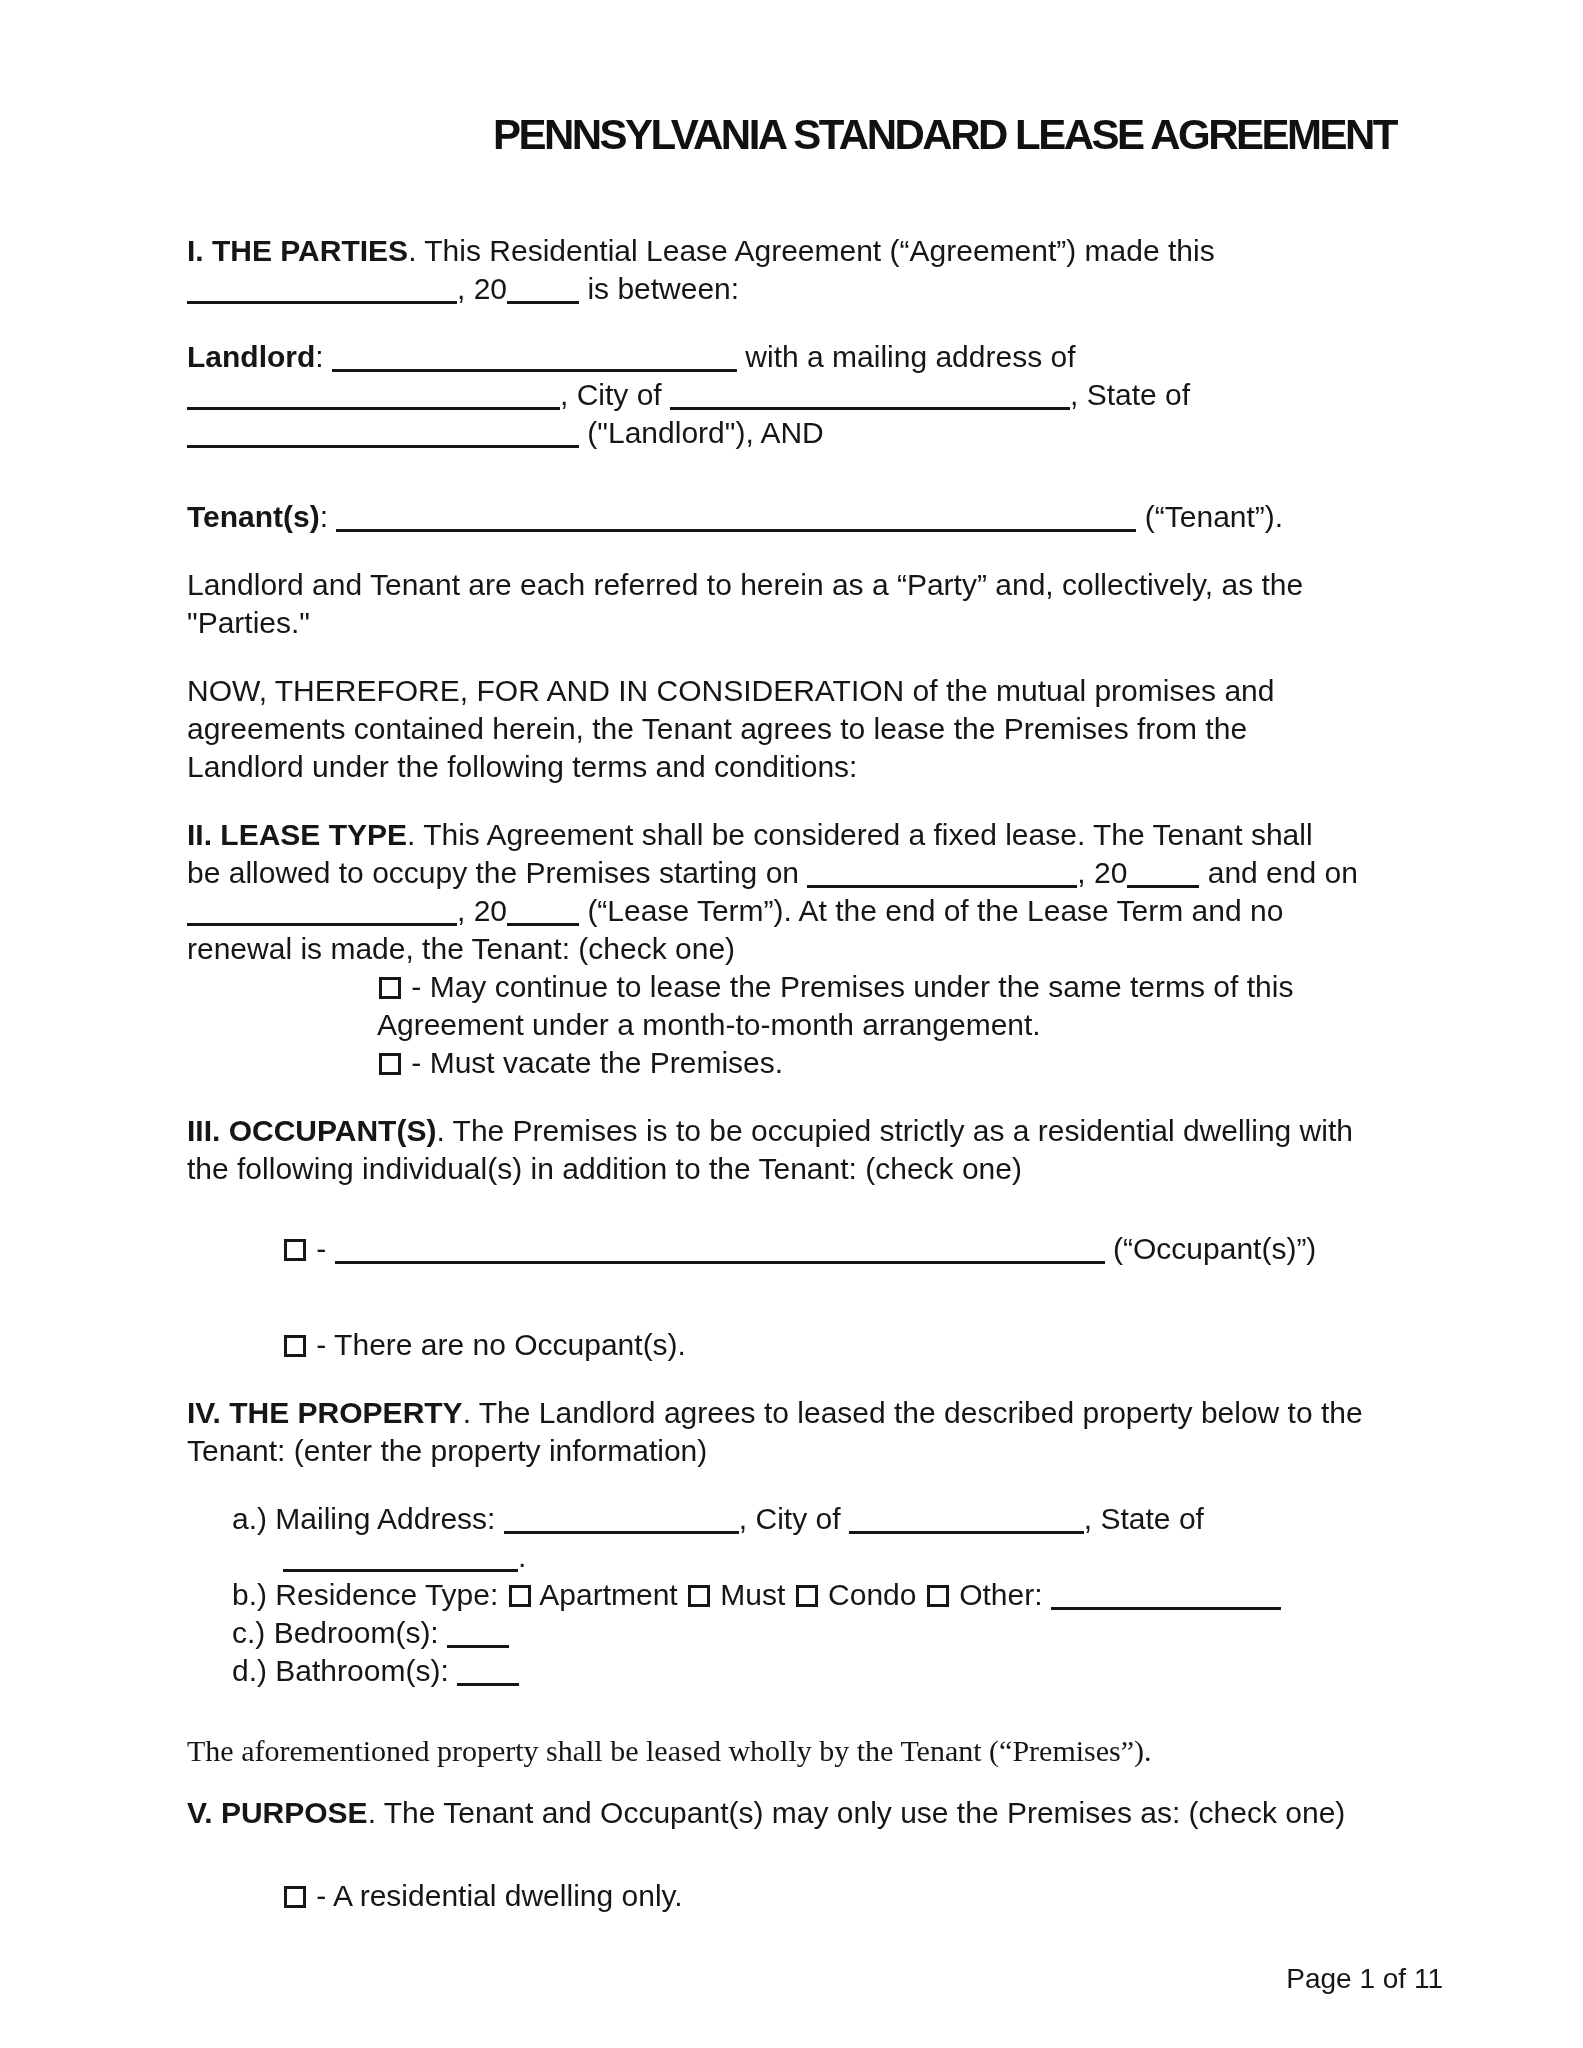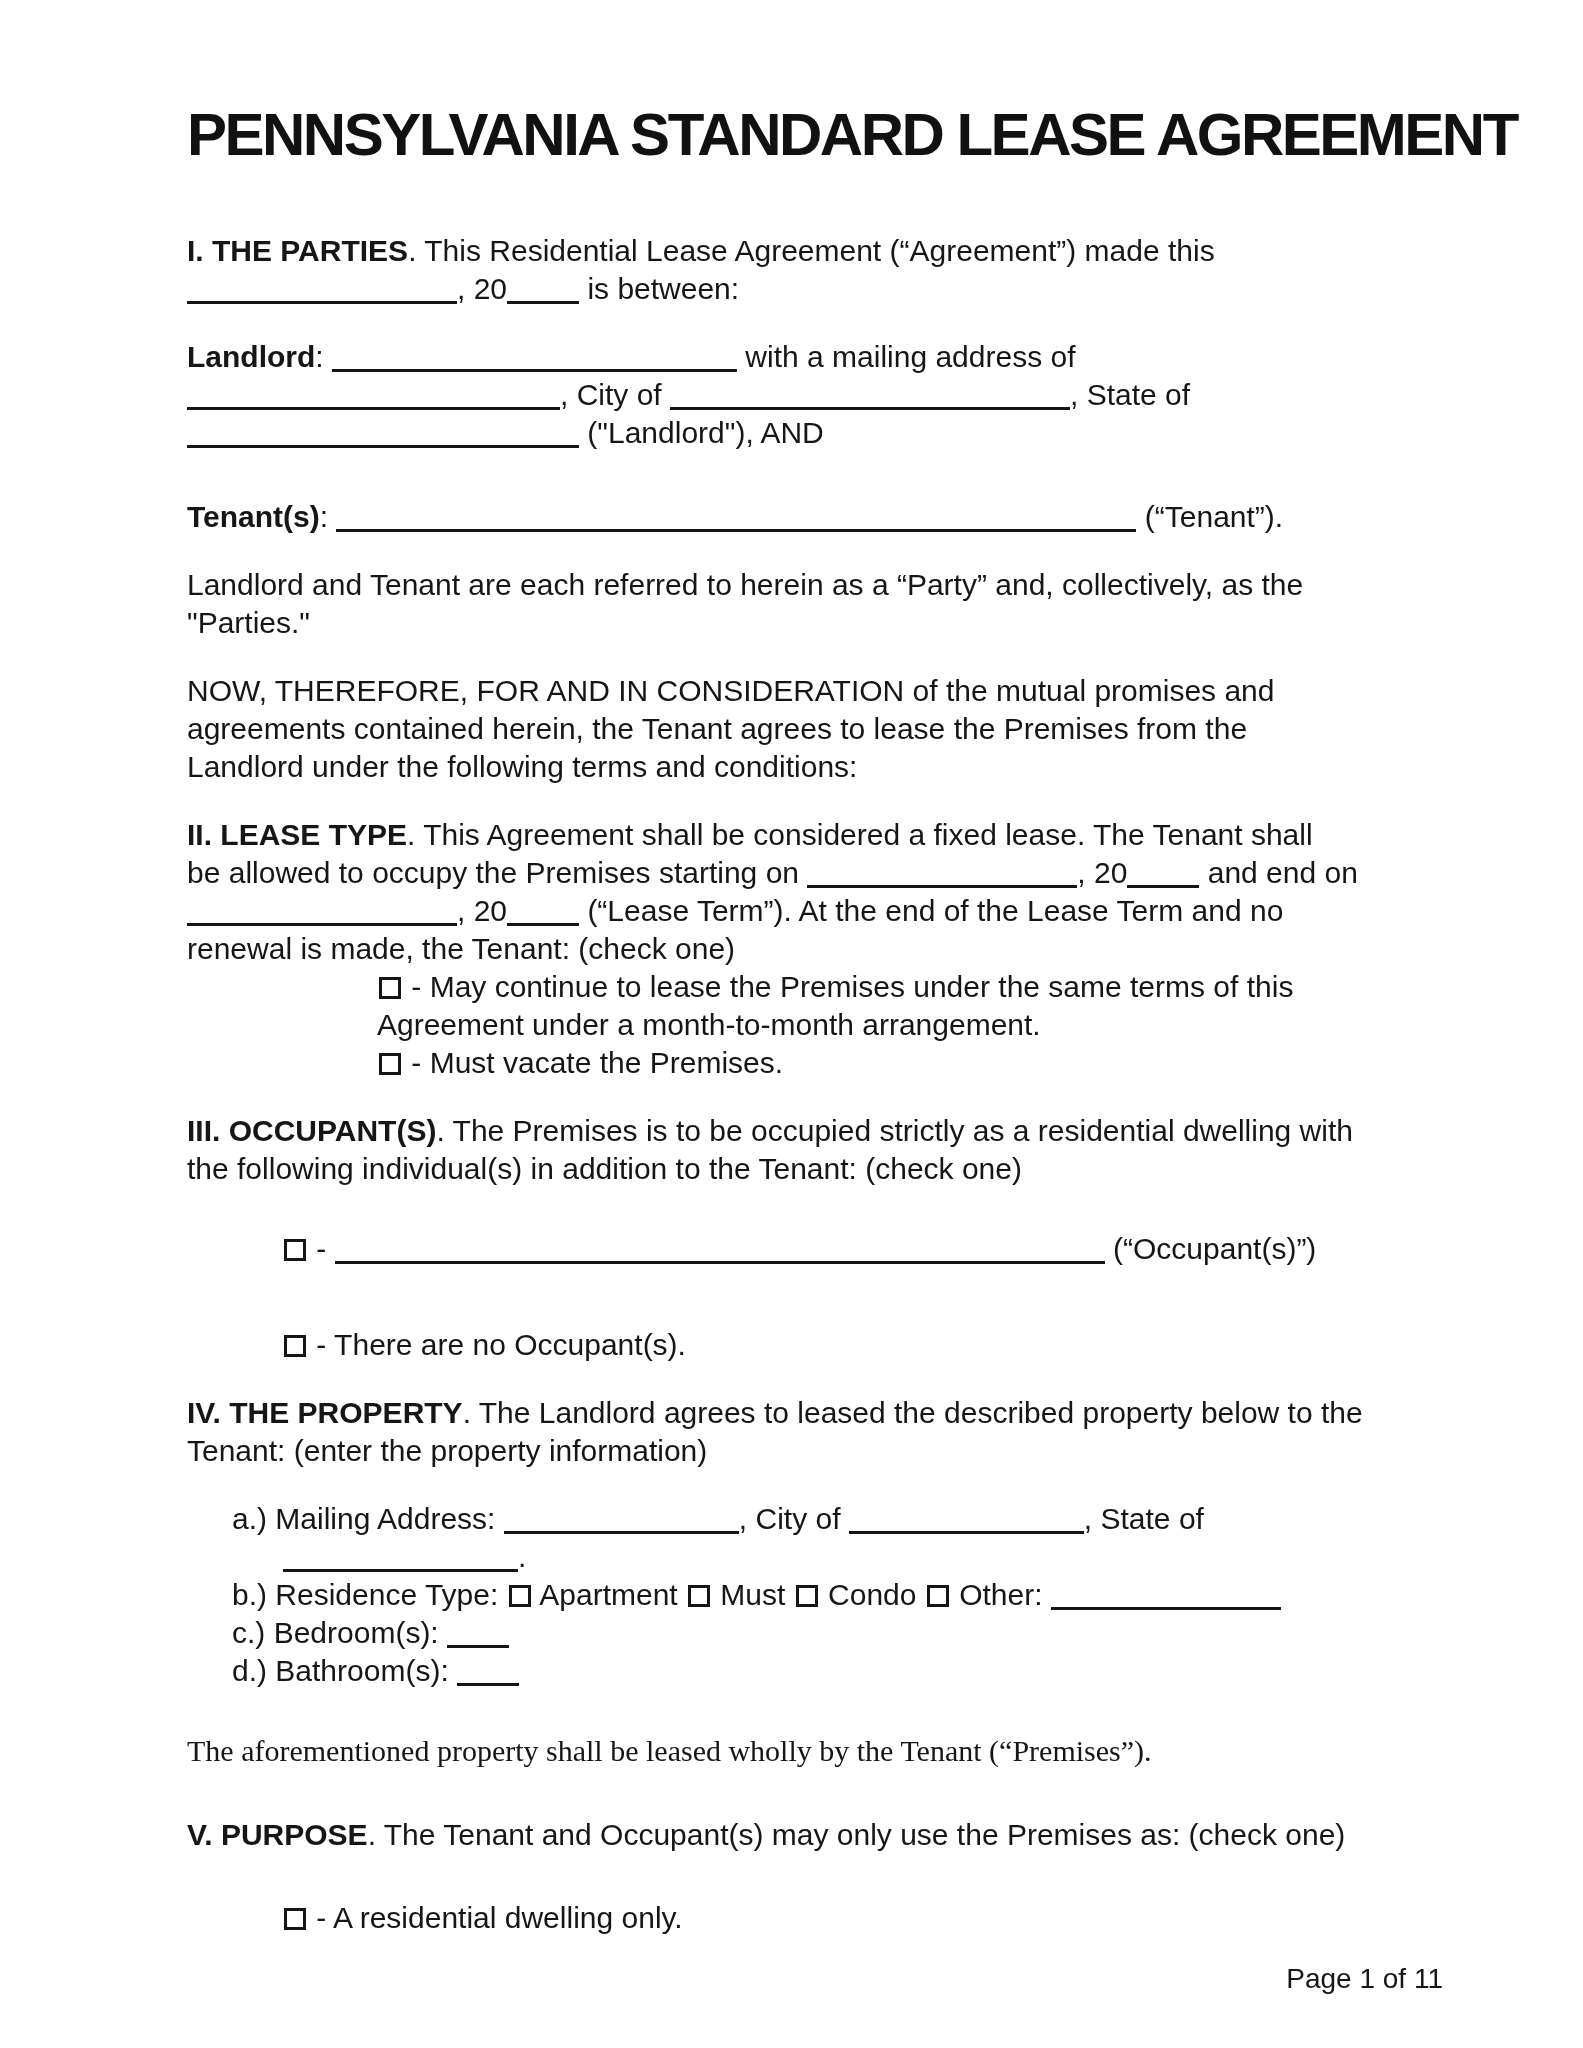--- a/index.html
+++ b/index.html
@@ -14,21 +14,21 @@
     color:#161616;
     overflow:hidden;
   }
   .content {
     position:absolute;
     left:187px; top:100px;
     width:1209px;
   }
   .doc-title {
     font-weight:bold;
-    font-size:60px;
+    font-size:42px;
     line-height:70px;
     letter-spacing:-2.5px;
     text-align:right;
     white-space:nowrap;
     margin:0 0 62px 0;
     color:#111111;
   }
   .block { margin:0; }
   .line { white-space:nowrap; height:38px; }
   .b { font-weight:bold; }
@@ -111,21 +111,21 @@
         <div class="block" style="margin-top: 30px;">
           <div class="line" style="padding-left: 45px;"><span>a.) Mailing Address: </span><span class="blank" style="width: 235px;"></span><span>, City of </span><span class="blank" style="width: 235px;"></span><span>, State of</span></div>
           <div class="line" style="padding-left: 96px;"><span class="blank" style="width: 235px;"></span><span>.</span></div>
           <div class="line" style="padding-left: 45px;"><span>b.) Residence Type: </span><span class="checkbox"></span><span> Apartment </span><span class="checkbox"></span><span> Must </span><span class="checkbox"></span><span> Condo </span><span class="checkbox"></span><span> Other: </span><span class="blank" style="width: 230px;"></span></div>
           <div class="line" style="padding-left: 45px;"><span>c.) Bedroom(s): </span><span class="blank" style="width: 62px;"></span></div>
           <div class="line" style="padding-left: 45px;"><span>d.) Bathroom(s): </span><span class="blank" style="width: 62px;"></span></div>
         </div>
         <div class="block" style="margin-top: 42px; font-family: Liberation Serif, serif;">
           <div class="line"><span>The aforementioned property shall be leased wholly by the Tenant (“Premises”).</span></div>
         </div>
-        <div class="block" style="margin-top: 46px;">
+        <div class="block" style="margin-top: 24px;">
           <div class="line"><span class="b">V. PURPOSE</span><span>. The Tenant and Occupant(s) may only use the Premises as: (check one)</span></div>
         </div>
         <div class="block" style="margin-top: 45px;">
           <div class="line" style="padding-left: 95px;"><span class="checkbox"></span><span> - A residential dwelling only.</span></div>
         </div>
       </div>
   </div>
   <div class="footer">Page 1 of 11</div>
 </div>
 

